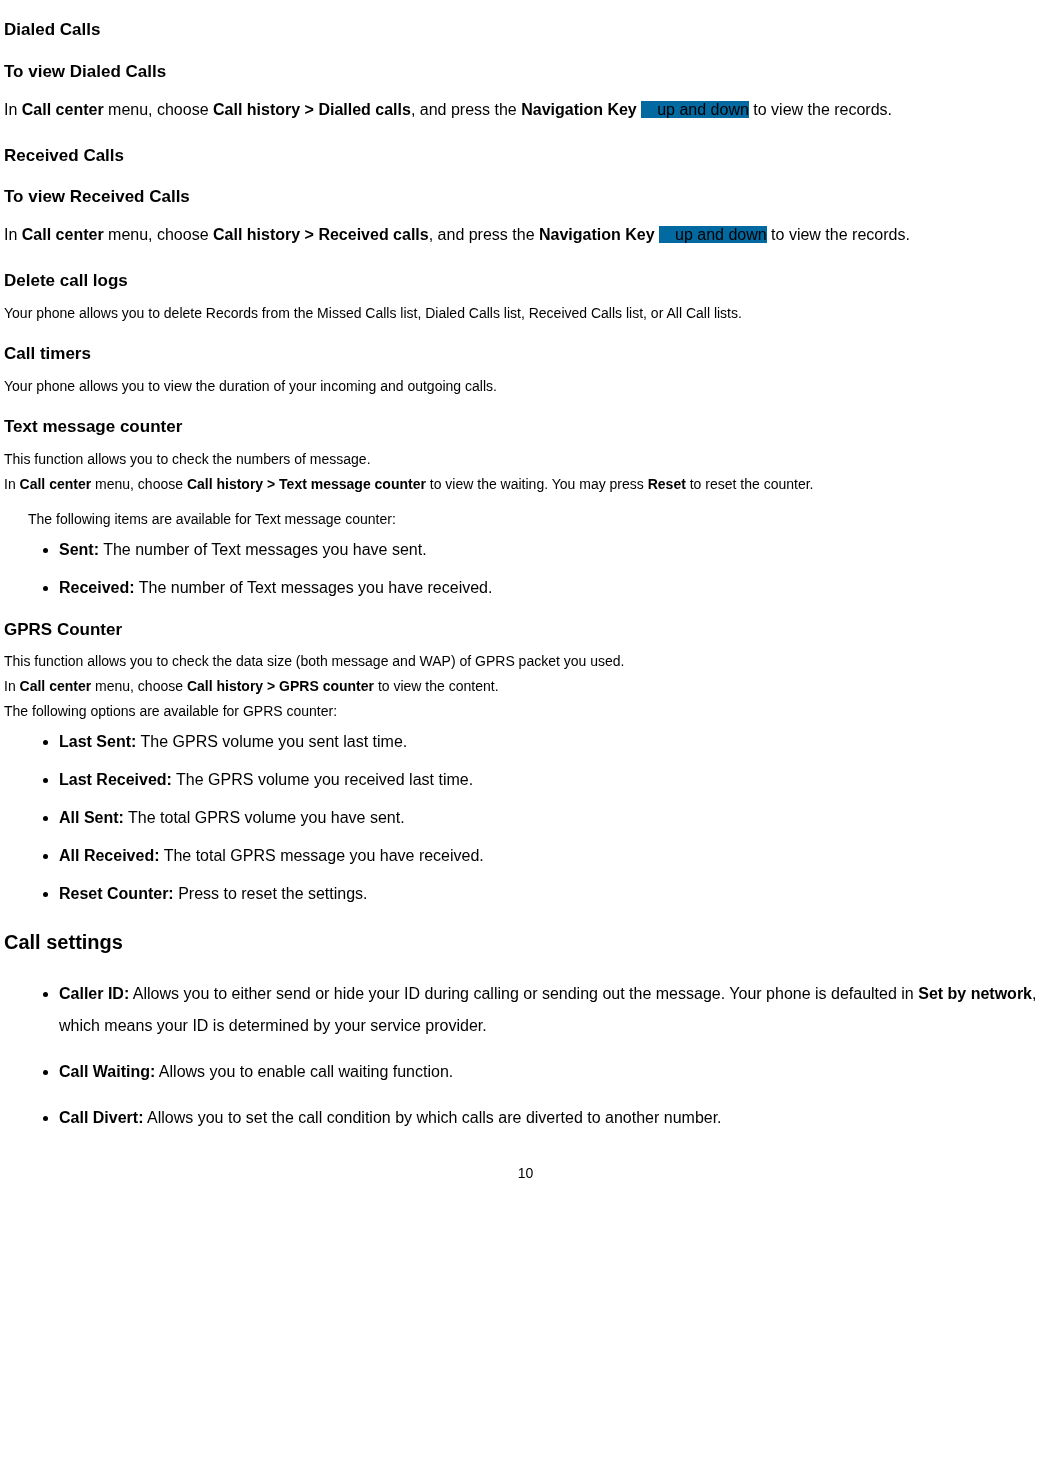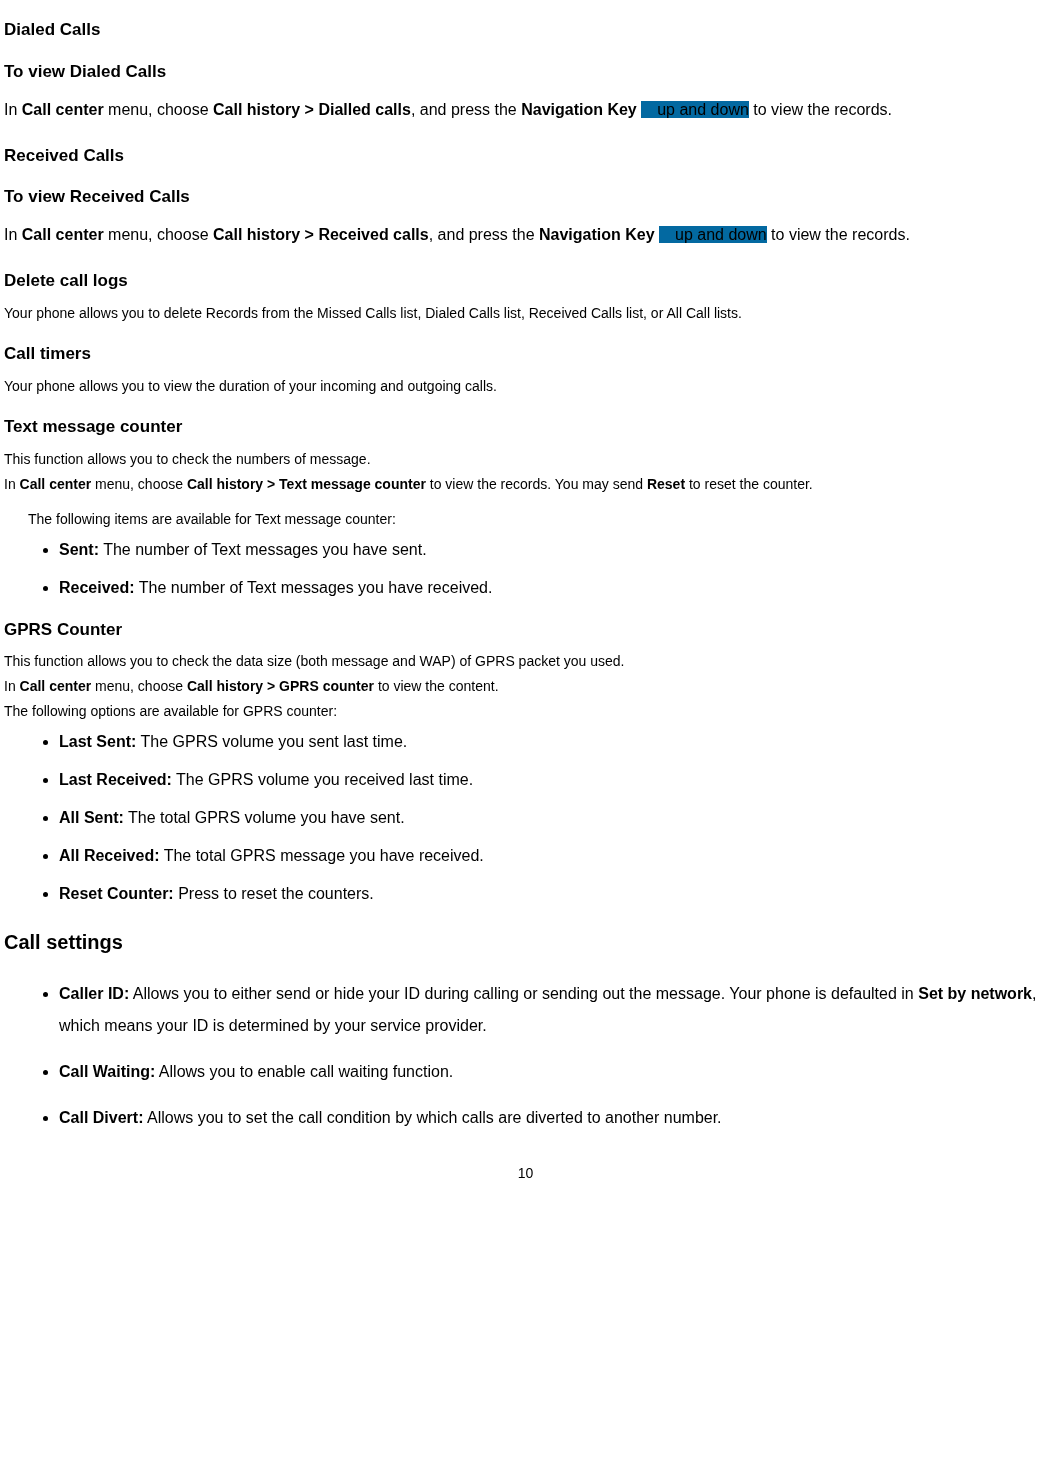--- a/index.html
+++ b/index.html
@@ -87,40 +87,40 @@
 
 <div class="heading">Delete call logs</div>
 <div class="para-tight">Your phone allows you to delete Records from the Missed Calls list, Dialed Calls list, Received Calls list, or All Call lists.</div>
 
 <div class="heading">Call timers</div>
 <div class="para-tight">Your phone allows you to view the duration of your incoming and outgoing calls.</div>
 
 <div class="heading">Text message counter</div>
 <div class="para-tight">This function allows you to check the numbers of message.</div>
 <div class="para-tight">
-  <span>In </span><span class="bold">Call center</span><span> menu, choose </span><span class="bold">Call history &gt; Text message counter</span><span> to view the records. You may send </span><span class="bold">Reset</span><span> to reset the counter.</span>
+  <span>In </span><span class="bold">Call center</span><span> menu, choose </span><span class="bold">Call history &gt; Text message counter</span><span> to view the waiting. You may press </span><span class="bold">Reset</span><span> to reset the counter.</span>
 </div>
 <div class="para-tight indent" style="margin-top:14px;">The following items are available for Text message counter:</div>
 <ul class="bullets">
   <li><span class="bold">Sent:</span><span> The number of Text messages you have sent.</span></li>
   <li><span class="bold">Received:</span><span> The number of Text messages you have received.</span></li>
 </ul>
 
 <div class="heading">GPRS Counter</div>
 <div class="para-tight">This function allows you to check the data size (both message and WAP) of GPRS packet you used.</div>
 <div class="para-tight">
   <span>In </span><span class="bold">Call center</span><span> menu, choose </span><span class="bold">Call history &gt; GPRS counter</span><span> to view the content.</span>
 </div>
 <div class="para-tight">The following options are available for GPRS counter:</div>
 <ul class="bullets">
   <li><span class="bold">Last Sent:</span><span> The GPRS volume you sent last time.</span></li>
   <li><span class="bold">Last Received:</span><span> The GPRS volume you received last time.</span></li>
   <li><span class="bold">All Sent:</span><span> The total GPRS volume you have sent.</span></li>
   <li><span class="bold">All Received:</span><span> The total GPRS message you have received.</span></li>
-  <li><span class="bold">Reset Counter:</span><span> Press to reset the counters.</span></li>
+  <li><span class="bold">Reset Counter:</span><span> Press to reset the settings.</span></li>
 </ul>
 
 <div class="call-settings-heading">Call settings</div>
 <ul class="bullets loose">
   <li><span class="bold">Caller ID:</span><span> Allows you to either send or hide your ID during calling or sending out the message. Your phone is defaulted in </span><span class="bold">Set by network</span><span>, which means your ID is determined by your service provider.</span></li>
   <li><span class="bold">Call Waiting:</span><span> Allows you to enable call waiting function.</span></li>
   <li><span class="bold">Call Divert:</span><span> Allows you to set the call condition by which calls are diverted to another number.</span></li>
 </ul>
 
 <div class="page-number">10</div>

